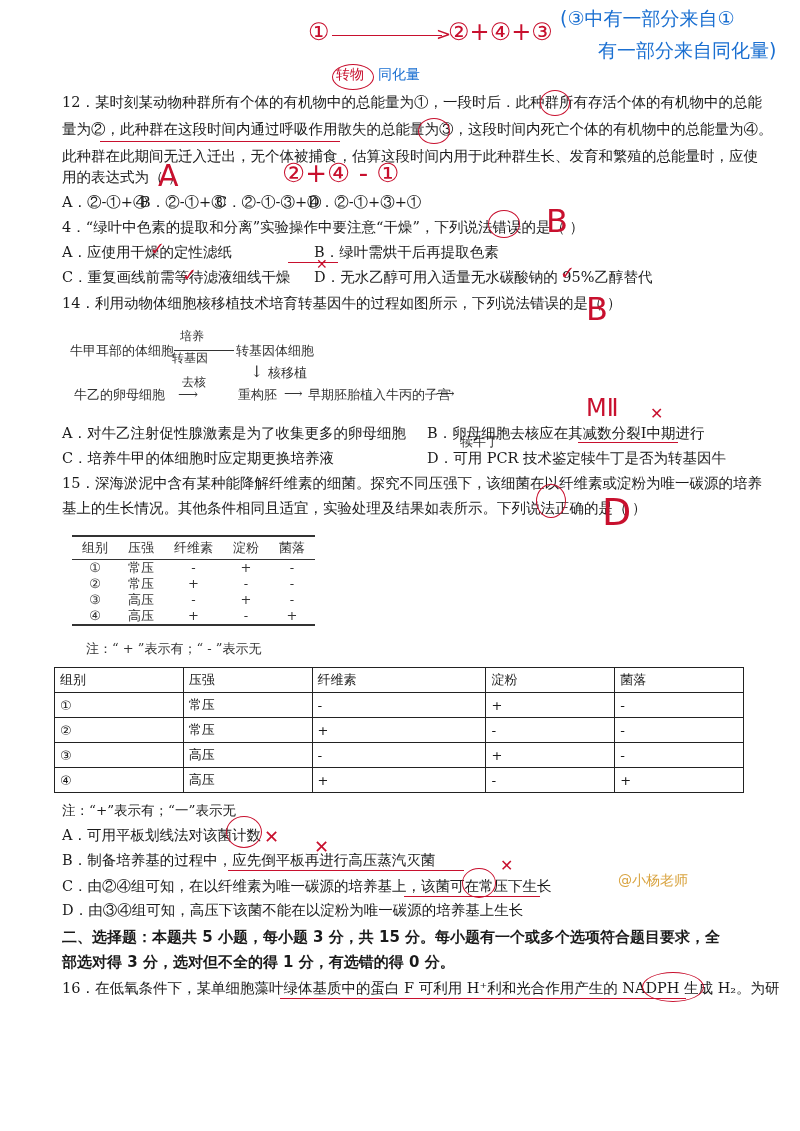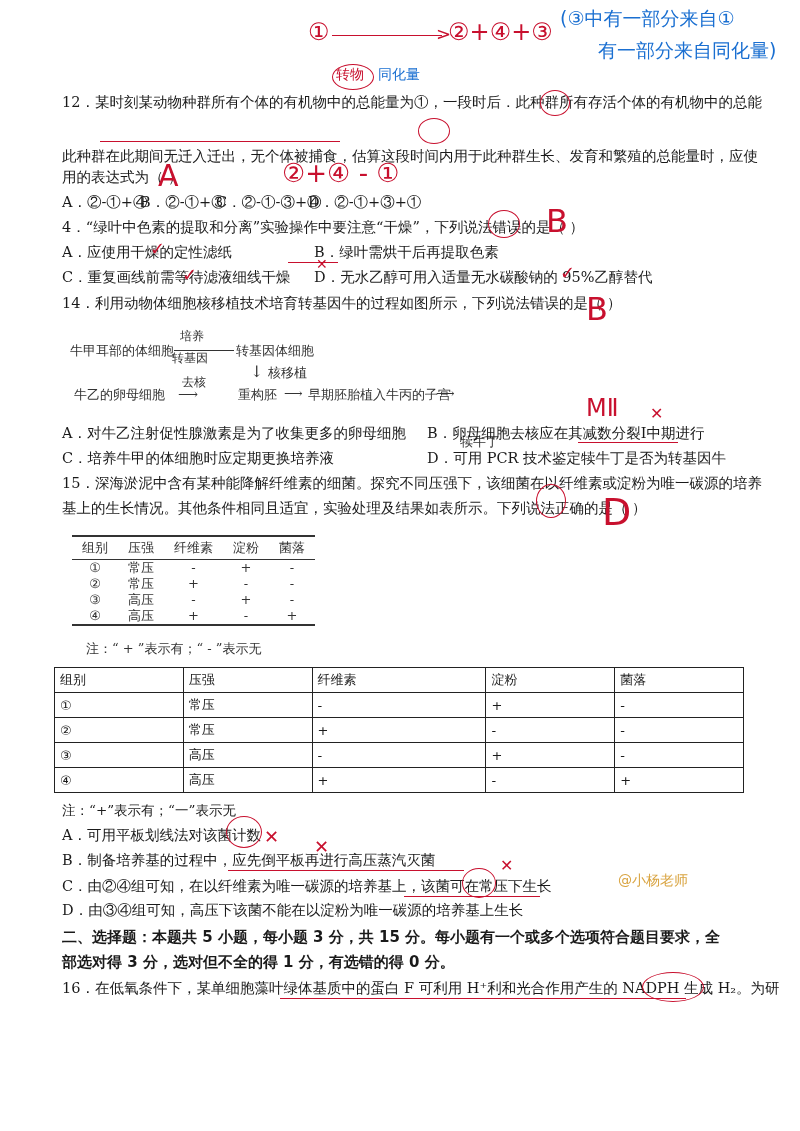--- a/index.html
+++ b/index.html
@@ -35,20 +35,21 @@
   <div class="arrowline" style="left:332px; top:35px; width:110px;"></div>
   <div class="hand-red" style="left:436px; top:23px; font-size:18px;">&gt;</div>
   <div class="hand-red" style="left:448px; top:18px; font-size:24px;">②+④+③</div>
   <div class="circle-red" style="left:332px; top:64px; width:40px; height:24px;"></div>
   <div class="hand-red" style="left:336px; top:66px; font-size:14px;">转物</div>
   <div class="hand-blue" style="left:378px; top:66px; font-size:14px;text-align:center;">同化量</div>
   <div class="hand-blue" style="left:598px; top:38px; font-size:19px;">有一部分来自同化量)</div>
   <div class="hand-blue" style="left:560px; top:6px; font-size:19px;">(③中有一部分来自①</div>
 
   <div class="line" style="top:92px;">12．某时刻某动物种群所有个体的有机物中的总能量为①，一段时后．此种群所有存活个体的有机物中的总能</div>
+  <div class="line" style="top:119px;">量为②，此种群在这段时间内通过呼吸作用散失的总能量为③，这段时间内死亡个体的有机物中的总能量为④。</div>
   <div class="ul-red" style="left:100px; top:141px; width:240px;"></div>
   <div class="circle-red" style="left:418px; top:118px; width:30px; height:24px;"></div>
   <div class="circle-red" style="left:540px; top:90px; width:28px; height:24px;"></div>
   <div class="line" style="top:146px;">此种群在此期间无迁入迁出，无个体被捕食，估算这段时间内用于此种群生长、发育和繁殖的总能量时，应使</div>
   <div class="line" style="top:167px;">用的表达式为（   ）</div>
   <div class="hand-red" style="left:158px; top:158px; font-size:30px;">A</div>
   <div class="hand-red" style="left:282px; top:158px; font-size:26px;">②+④ - ①</div>
   <div class="opts" style="top:193px;">
     <span class="opt" style="left:0;">A．②-①+④</span>
     <span class="opt" style="left:78px;">B．②-①+③</span>

